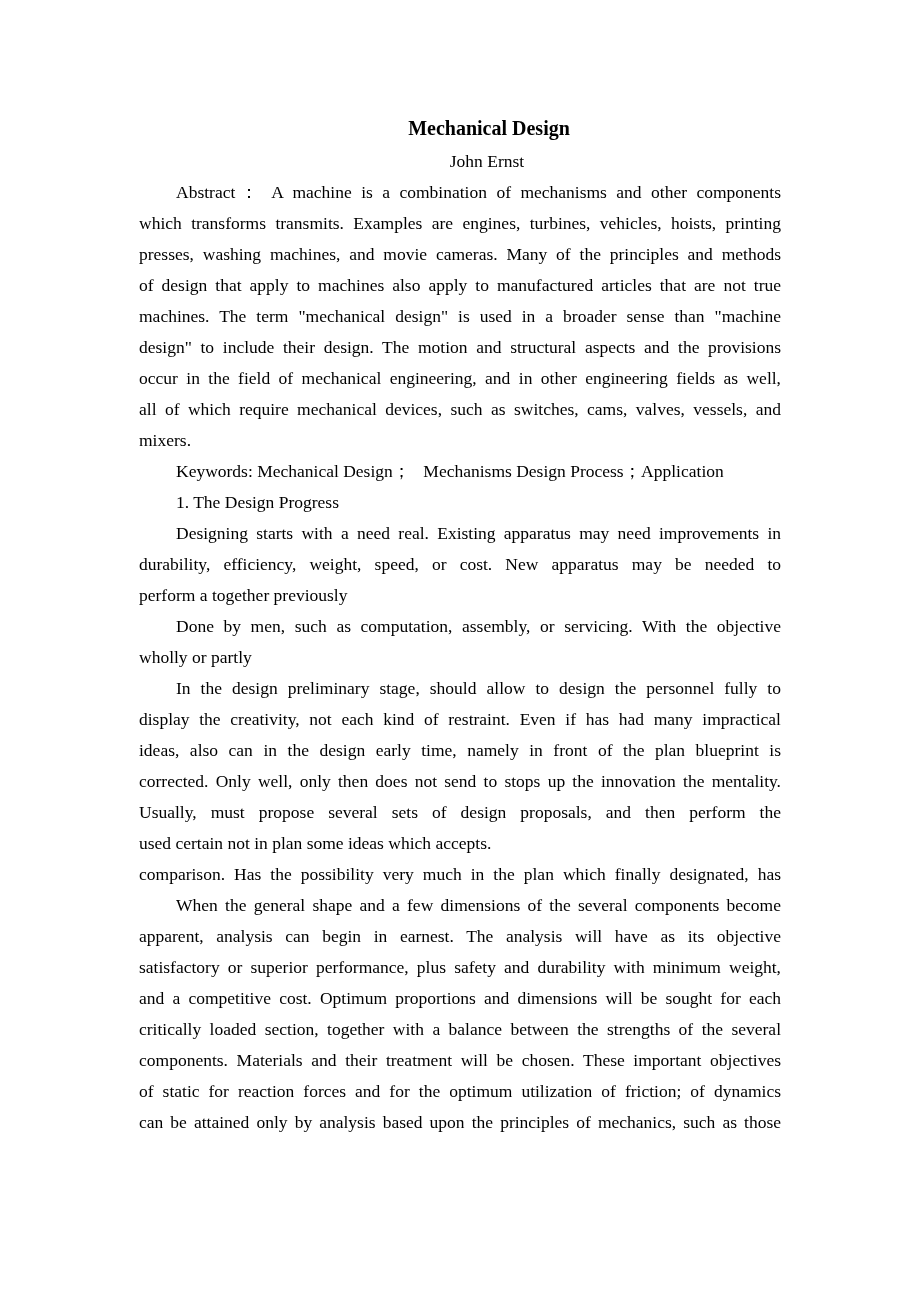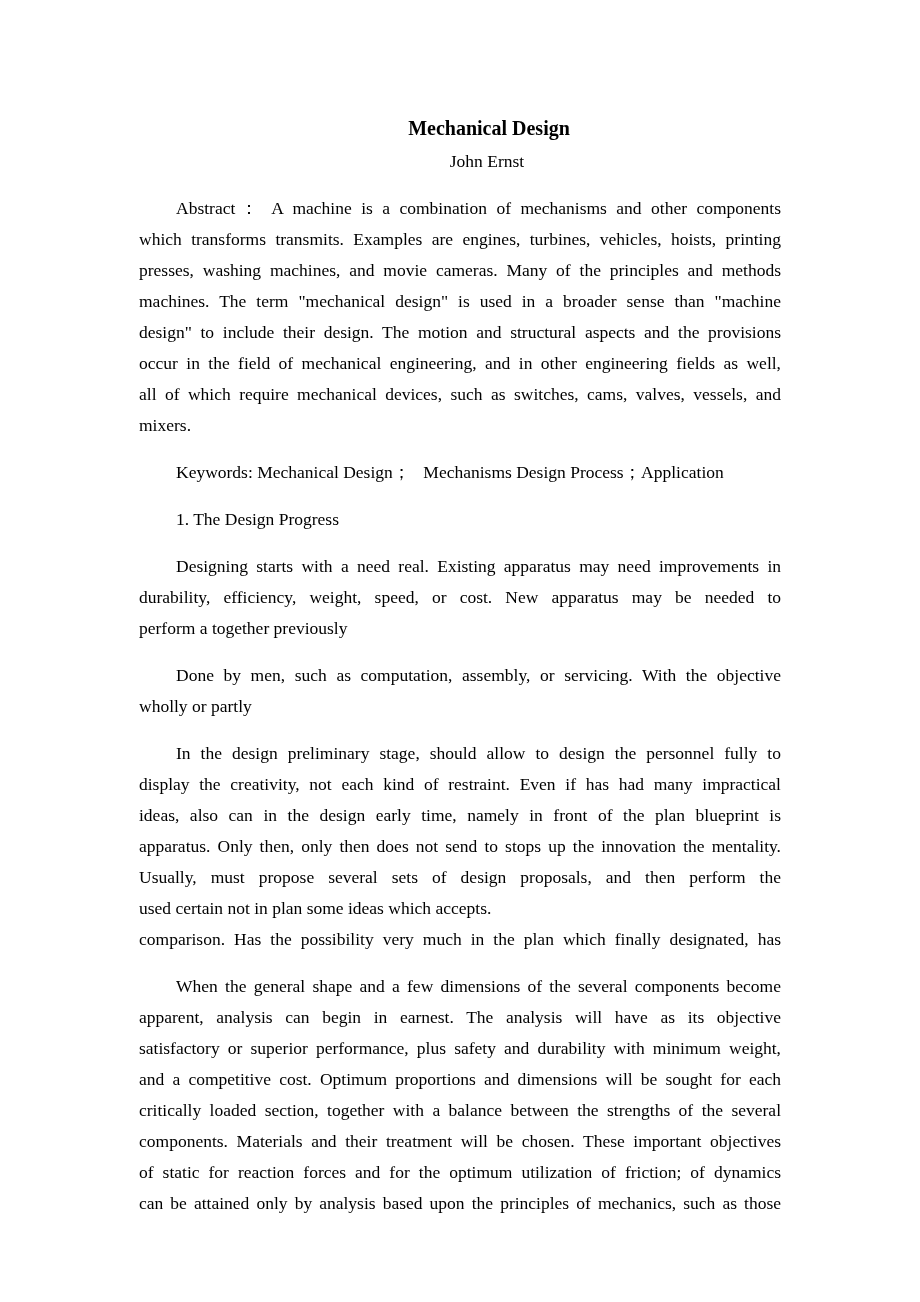--- a/index.html
+++ b/index.html
@@ -21,35 +21,36 @@
     }
     .body {
       position: absolute; top: 177px; left: 139px; width: 642px;
       font-size: 17.5px;
     }
     .line {
       height: 31px; line-height: 31px; white-space: nowrap;
       text-align: justify; text-align-last: justify;
       overflow: visible;
     }
-    .line.indent { padding-left: 37px; margin-top: 16px; }
+    .line.indent { padding-left: 37px; }
     .line.last { text-align: left; text-align-last: left; }
   </style>
 </head>
 <body>
 
 <div class="page">
   <h1 class="title">Mechanical Design</h1>
   <div class="author">John Ernst</div>
 
   <div class="body">
     <div>
       <div class="line indent">Abstract： A machine is a combination of mechanisms and other components</div>
       <div class="line">which transforms transmits. Examples are engines, turbines, vehicles, hoists, printing</div>
       <div class="line">presses, washing machines, and movie cameras. Many of the principles and methods</div>
+      <div class="line">of design that apply to machines also apply to manufactured articles that are not true</div>
       <div class="line">machines. The term "mechanical design" is used in a broader sense than "machine</div>
       <div class="line">design" to include their design. The motion and structural aspects and the provisions</div>
       <div class="line">occur in the field of mechanical engineering, and in other engineering fields as well,</div>
       <div class="line">all of which require mechanical devices, such as switches, cams, valves, vessels, and</div>
       <div class="line last">mixers.</div>
     </div>
 
     <div class="line indent last">Keywords: Mechanical Design；&nbsp;&nbsp;&nbsp;Mechanisms Design Process；Application</div>
     <div class="line indent last">1. The Design Progress</div>
 
@@ -61,21 +62,21 @@
 
     <div>
       <div class="line indent">Done by men, such as computation, assembly, or servicing. With the objective</div>
       <div class="line last">wholly or partly</div>
     </div>
 
     <div>
       <div class="line indent">In the design preliminary stage, should allow to design the personnel fully to</div>
       <div class="line">display the creativity, not each kind of restraint. Even if has had many impractical</div>
       <div class="line">ideas, also can in the design early time, namely in front of the plan blueprint is</div>
-      <div class="line">apparatus. Only then, only then does not send to stops up the innovation the mentality.</div>
+      <div class="line">corrected. Only well, only then does not send to stops up the innovation the mentality.</div>
       <div class="line">Usually, must propose several sets of design proposals, and then perform the</div>
       <div class="line last">used certain not in plan some ideas which accepts.</div>
       <div class="line">comparison. Has the possibility very much in the plan which finally designated, has</div>
     </div>
 
     <div>
       <div class="line indent">When the general shape and a few dimensions of the several components become</div>
       <div class="line">apparent, analysis can begin in earnest. The analysis will have as its objective</div>
       <div class="line">satisfactory or superior performance, plus safety and durability with minimum weight,</div>
       <div class="line">and a competitive cost. Optimum proportions and dimensions will be sought for each</div>

